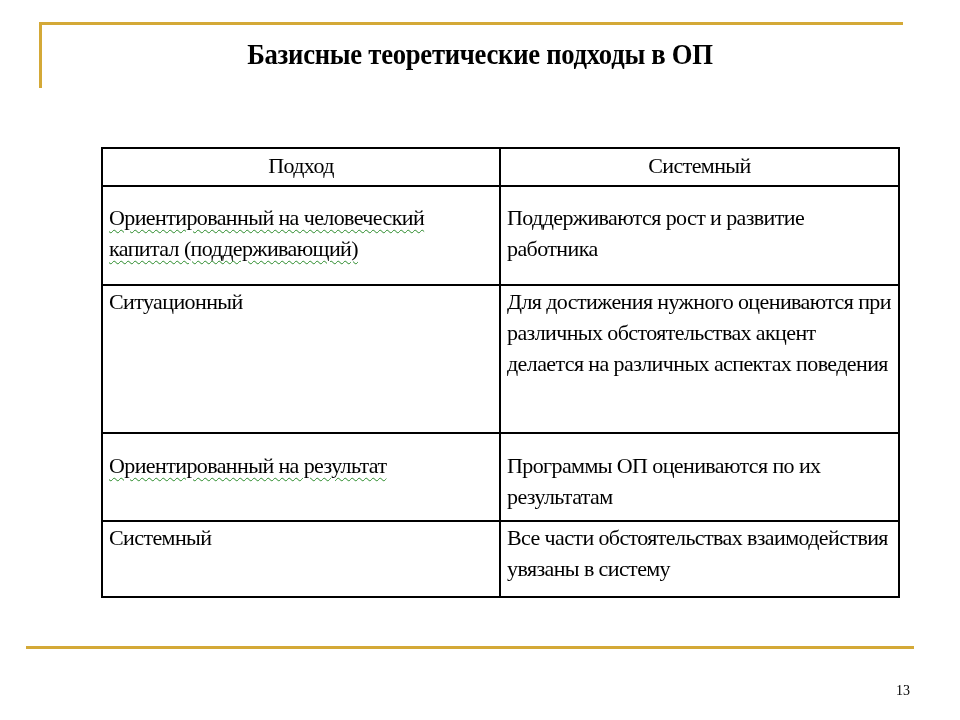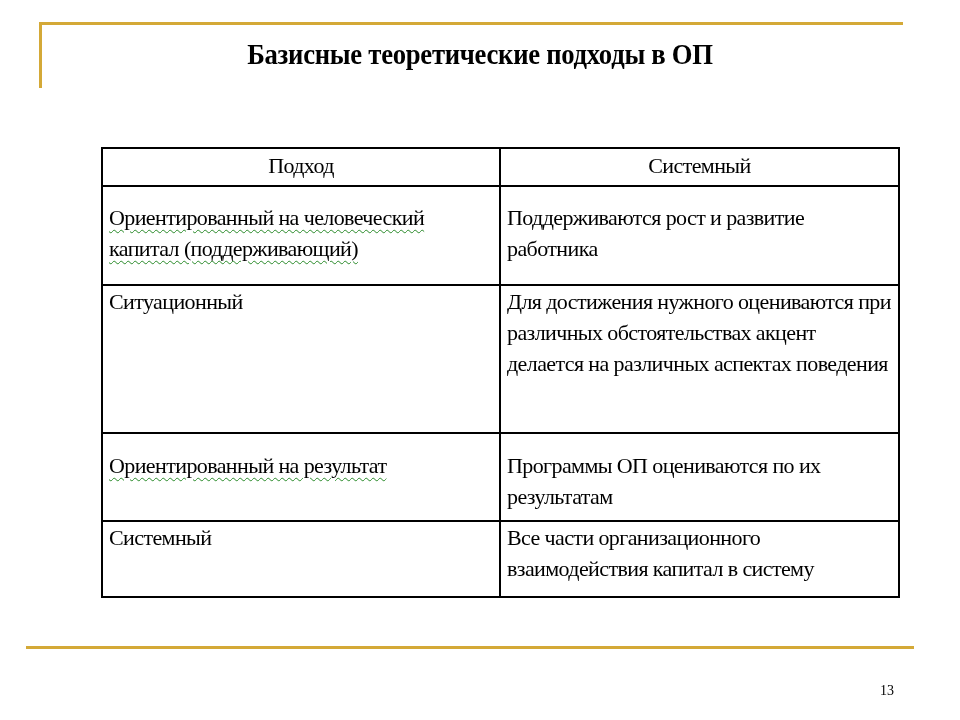--- a/index.html
+++ b/index.html
@@ -87,21 +87,21 @@
       text-decoration-thickness: 1px;
       text-underline-offset: 4px;
     }
     .bold-ish { font-weight: 400; }
     .page-number {
       position: absolute;
       left: 880px;
       top: 683px;
       font-size: 14px;
       width: 30px;
-      text-align: left;
+      text-align: right;
     }
   </style>
 </head>
 <body>
 
 <div class="gold-top"></div>
 <div class="gold-left"></div>
 
 <div class="title">Базисные теоретические подходы в ОП</div>
 
@@ -124,20 +124,20 @@
     <tr class="row-2">
       <td><span>Ситуационный</span></td>
       <td><span class="bold-ish">Для достижения нужного оцениваются при различных обстоятельствах акцент делается на различных аспектах поведения</span></td>
     </tr>
     <tr class="row-3">
       <td><span class="squiggle">Ориентированный на результат</span></td>
       <td><span>Программы ОП оцениваются по их результатам</span></td>
     </tr>
     <tr class="row-4">
       <td><span>Системный</span></td>
-      <td><span>Все части организационного взаимодействия капитал в систему</span></td>
+      <td><span>Все части обстоятельствах взаимодействия увязаны в систему</span></td>
     </tr>
   </tbody>
 </table>
 
 <div class="gold-bottom"></div>
 
 <div class="page-number">13</div>
 
 </body></html>

